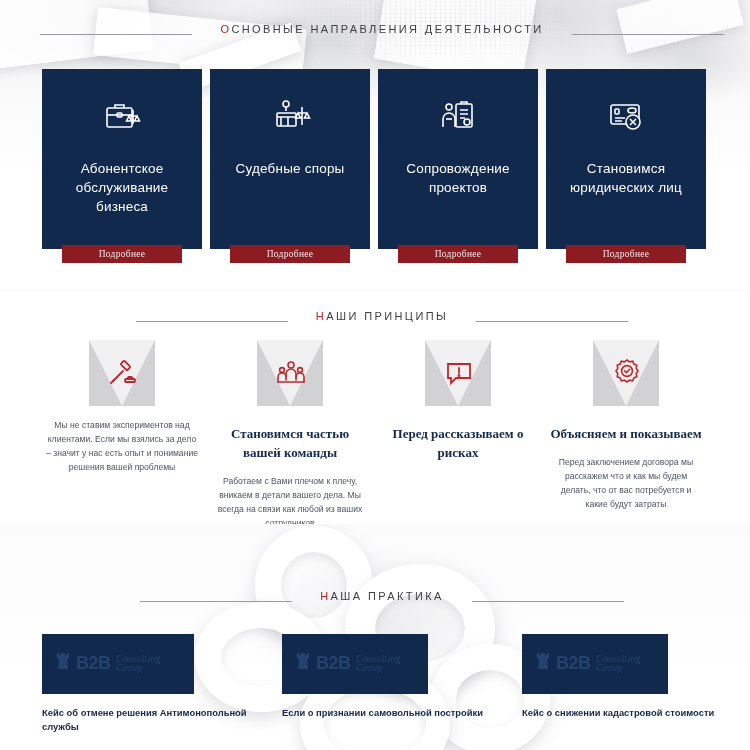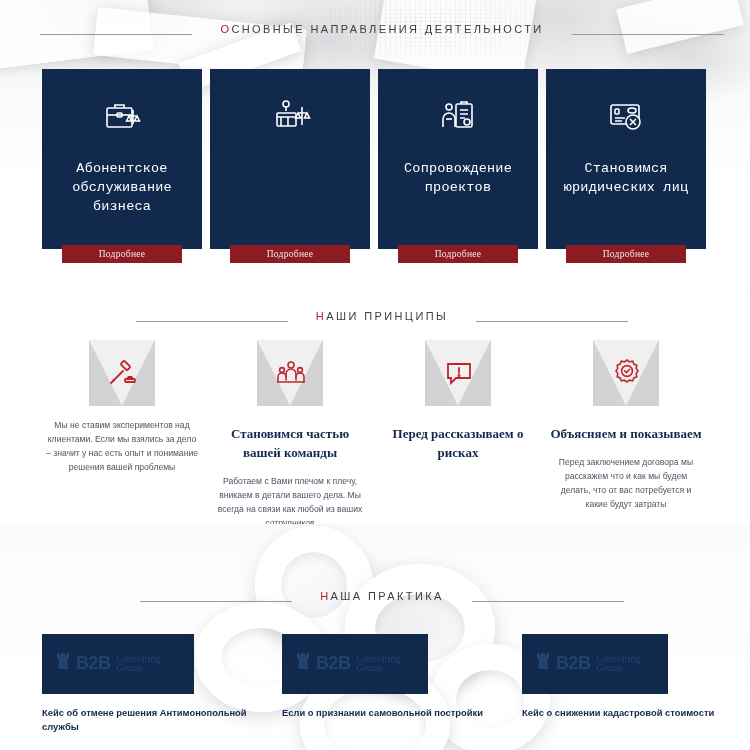--- a/index.html
+++ b/index.html
@@ -62,21 +62,21 @@
   }
   .svc-card{
     position:relative; width:160px; height:180px;
     background:#10294d; display:flex; flex-direction:column;
     align-items:center; padding-top:26px;
   }
   .svc-icon{ width:46px; height:42px; display:flex; align-items:center; justify-content:center; }
   .svc-icon svg{ width:42px; height:38px; }
   .svc-title{
     margin-top:22px; width:145px; text-align:center;
-    font-family:Liberation Mono, monospace;
+    font-family:Liberation Sans, sans-serif;
     font-size:13.5px; line-height:19px; color:#ffffff; letter-spacing:.2px;
   }
   .svc-btn{
     position:absolute; left:20px; bottom:-14px; width:120px; height:18px;
     background:#8d1b22; color:#f3eaea;
     font-family:"Liberation Serif", serif;
     font-size:9.5px; letter-spacing:.3px;
     display:flex; align-items:center; justify-content:center;
     border:none; cursor:pointer;
   }
@@ -195,20 +195,21 @@
       <div class="svc-card">
         <span class="svc-icon">
           <svg viewBox="0 0 42 38" fill="none" stroke="#ffffff" stroke-width="1.6">
             <circle cx="17" cy="7" r="3"></circle>
             <path d="M17 10v4"></path>
             <rect x="8" y="16" width="19" height="13" rx="1"></rect>
             <path d="M8 20h19M12 20v9M19 20v9"></path>
             <path d="M33 10v18M29 16h9M29 16l-2.5 5h5zM38 16l-2.5 5h5z"></path>
           </svg>
         </span>
+        <div class="svc-title">Судебные споры</div>
         <button class="svc-btn">Подробнее</button>
       </div>
 
       <div class="svc-card">
         <span class="svc-icon">
           <svg viewBox="0 0 42 38" fill="none" stroke="#ffffff" stroke-width="1.6">
             <circle cx="12" cy="10" r="3"></circle>
             <path d="M6 30v-8a6 6 0 0 1 12 0v8"></path>
             <path d="M9 22h6"></path>
             <rect x="19" y="7" width="16" height="23" rx="1.5"></rect>

